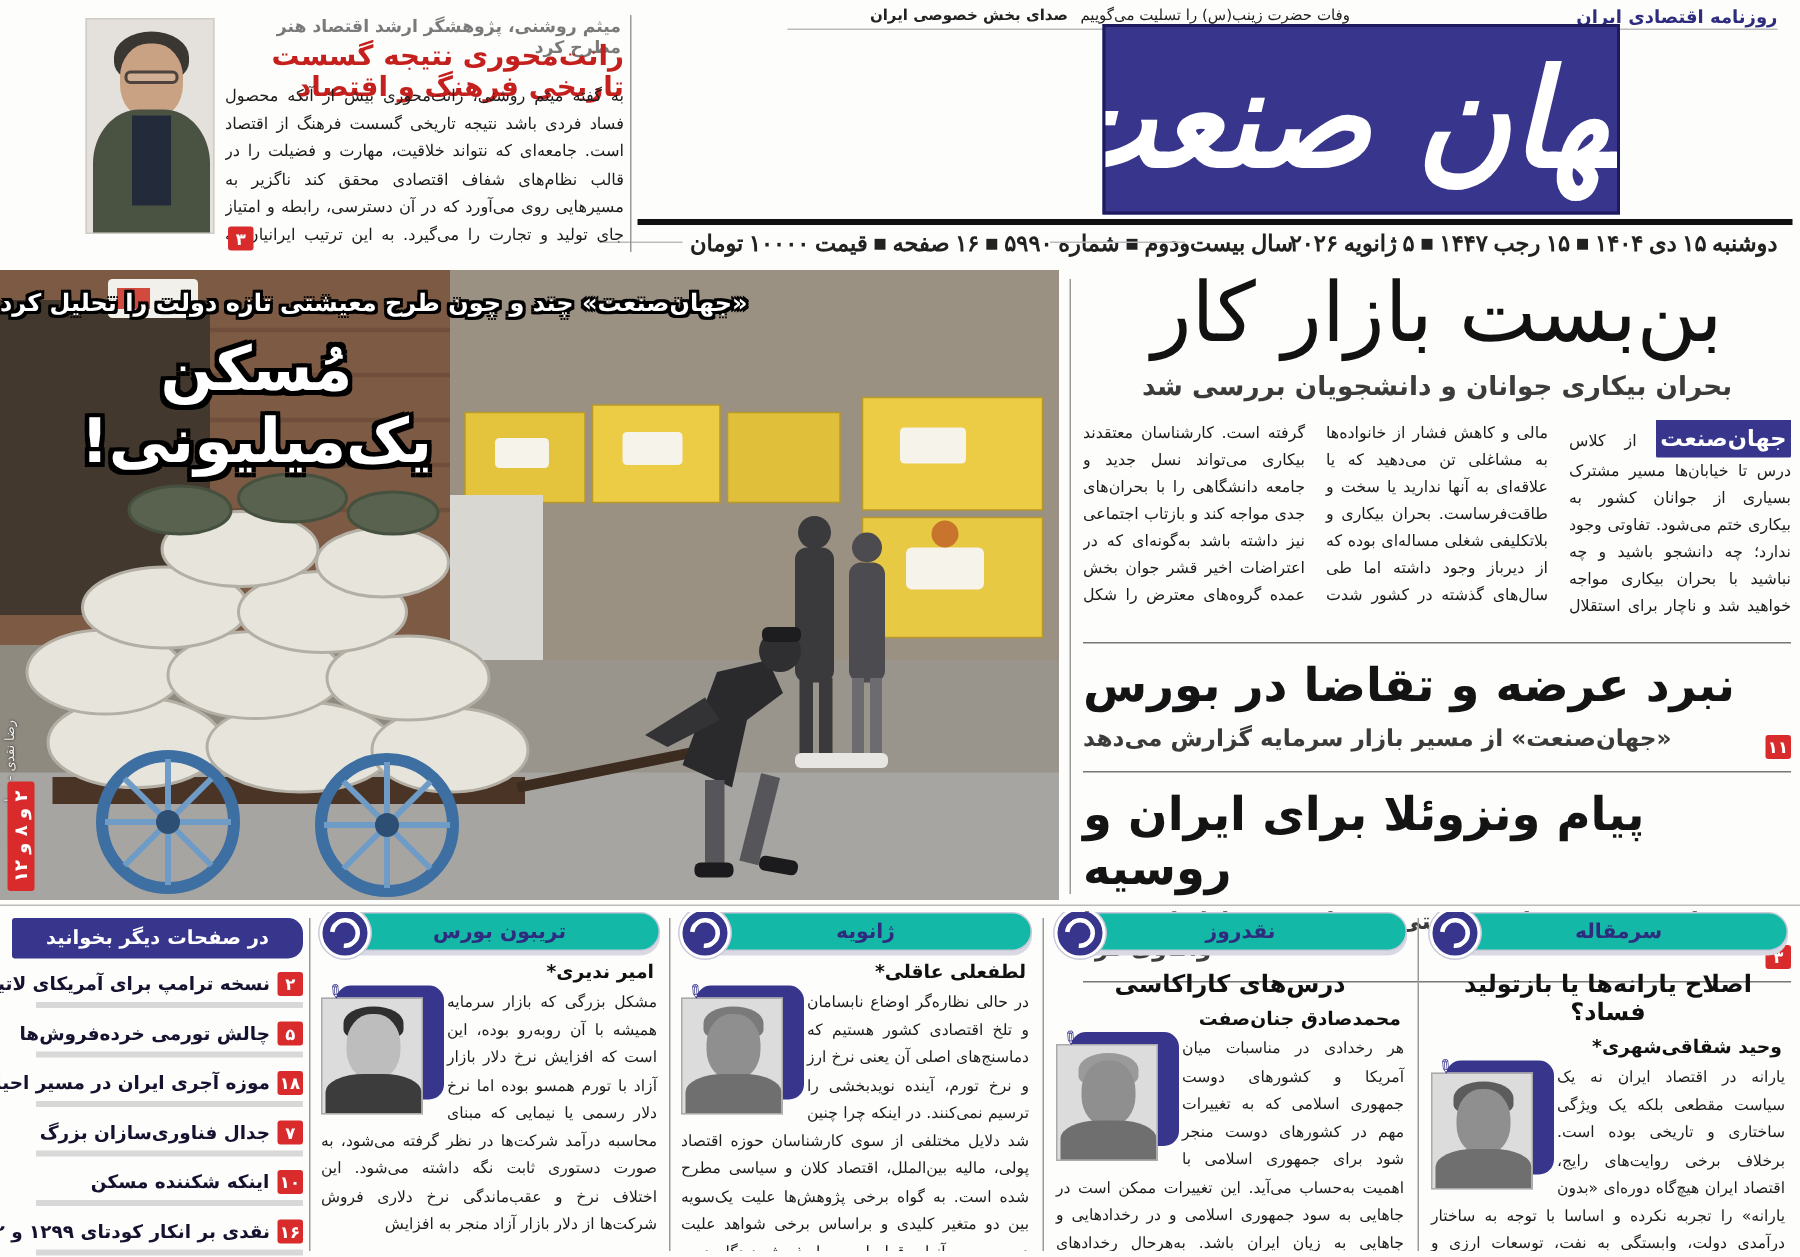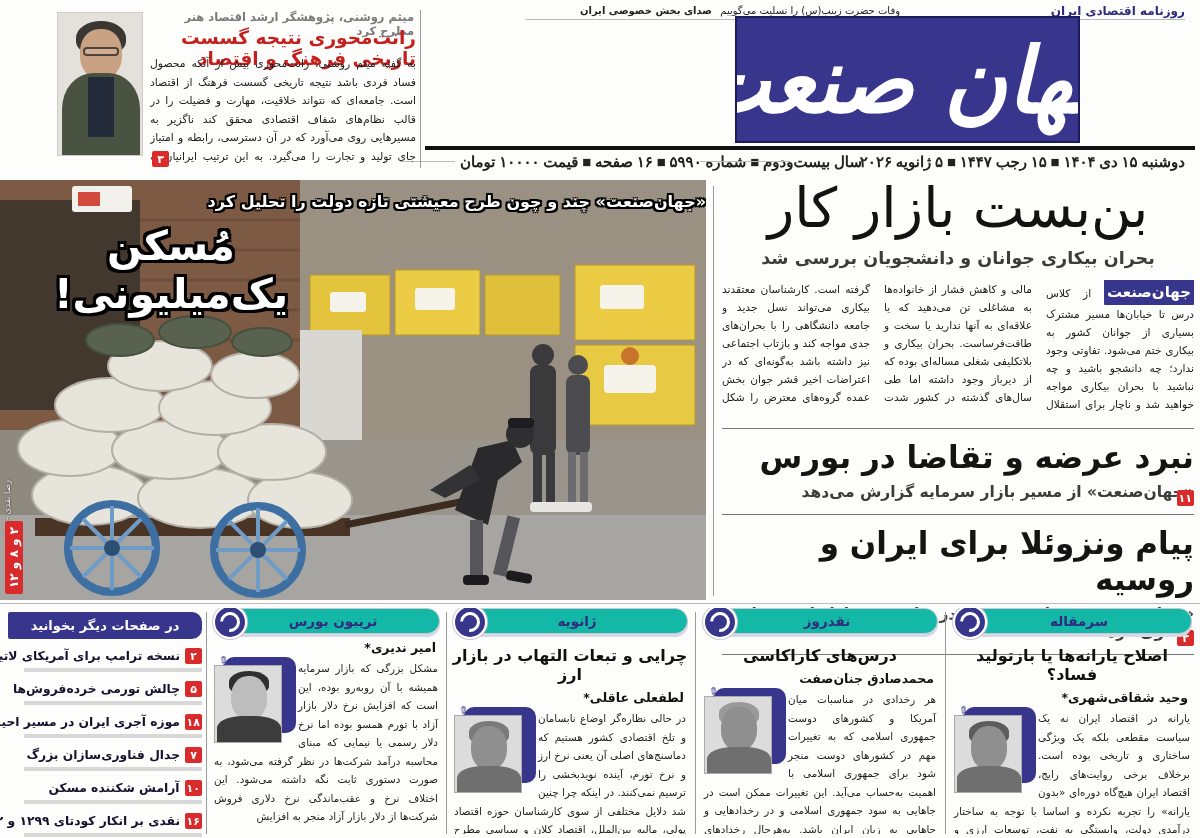--- a/index.html
+++ b/index.html
@@ -43,21 +43,21 @@
   .tl-photo { left:57px; top:12px; width:86px; height:144px; background:#e4e1dc; overflow:hidden; border:1px solid #cfccc6; }
   .tl-photo .hair { position:absolute; left:18px; top:8px; width:50px; height:34px; border-radius:50% 50% 40% 40%; background:#3a3632; }
   .tl-photo .head { position:absolute; left:22px; top:16px; width:42px; height:50px; border-radius:45%; background:#c9a183; }
   .tl-photo .glasses { position:absolute; left:25px; top:34px; width:36px; height:9px; border:2px solid #4d433c; border-radius:4px; background:rgba(255,255,255,.15); }
   .tl-photo .torso { position:absolute; left:4px; top:60px; width:78px; height:90px; border-radius:40% 40% 0 0; background:#4a5242; }
   .tl-photo .shirt { position:absolute; left:30px; top:64px; width:26px; height:60px; background:#232a3a; }
 
   
   .photo-wrap { left:0; top:180px; width:706px; height:420px; background:#9a8f80; overflow:hidden; }
   .photo-kicker {
-    top:12px; left:0; width:100%; text-align:right;
+    top:12px; left:0; width:100%; text-align:left;
     color:#fff; font-size:16px; font-weight:900;
     text-shadow:-2px 0 0 #000, 2px 0 0 #000, 0 -2px 0 #000, 0 2px 0 #000, -2px -2px 0 #000, 2px 2px 0 #000, -2px 2px 0 #000, 2px -2px 0 #000;
   }
   .photo-headline {
     top:42px; left:6px; width:330px; text-align:center;
     color:#fff; font-size:41px; font-weight:900;
     text-shadow:-3px 0 0 #000, 3px 0 0 #000, 0 -3px 0 #000, 0 3px 0 #000, -3px -3px 0 #000, 3px 3px 0 #000, -3px 3px 0 #000, 3px -3px 0 #000;
   }
   .photo-credit {
     left:2px; top:300px; writing-mode:vertical-rl; transform:rotate(180deg);
@@ -71,21 +71,21 @@
 
   
   .lead-wrap { left:722px; top:180px; width:472px; }
   .lead-headline { text-align:center; font-size:55px; font-weight:400; color:#121212; line-height:1.05; letter-spacing:-1px; }
   .lead-subhead { text-align:center; font-size:17.5px; font-weight:bold; color:#3c3c3c; margin-top:10px; }
   .lead-body {
     margin-top:12px; column-count:3; column-gap:14px; column-rule:none;
     font-size:10.6px; line-height:1.7; text-align:justify; color:#1c1c1c; height:142px; overflow:hidden;
   }
   .lead-badge { background:#37358c; color:#fff; font-weight:bold; font-size:15px; padding:4px 3px; border-radius:1px; }
-  .sec-story { text-align:right; }
+  .sec-story { text-align:left; }
   .sec-headline { font-size:31px; font-weight:900; color:#141414; }
   .sec-subhead { font-size:15.5px; font-weight:bold; color:#3c3c3c; margin-top:8px; }
 
   
   .op-col { top:608px; height:226px; overflow:hidden; }
   .pill {
     position:relative; height:26px; border:1px solid #c9c9da; border-radius:14px;
     background:#14b8a6; box-shadow:0 3px 0 #d9d9e4;
     display:flex; align-items:center; justify-content:center;
     font-size:13.5px; font-weight:700; color:#2e2c7e; margin-left:14px;
@@ -336,21 +336,20 @@
       </span>
       <span>هر رخدادی در مناسبات میان آمریکا و کشورهای دوست جمهوری اسلامی که به تغییرات مهم در کشورهای دوست منجر شود برای جمهوری اسلامی با اهمیت به‌حساب می‌آید. این تغییرات ممکن است در جاهایی به سود جمهوری اسلامی و در رخدادهایی و جاهایی به زیان ایران باشد. به‌هرحال رخدادهای کشوری مثل ونزوئلا که دست‌کم دو دهه است از بهترین کشورهای دوست ایران به‌حساب می‌آید و از نظر اقتصادی</span>
     </div>
   </div>
 
   <div class="abs op-col" style="left:452px; width:236px;">
     <div class="pill">
       <span>ژانویه</span>
       <span class="logo-circle"></span>
     </div>
-    <div class="op-title">چرایی و تبعات التهاب در بازار ارز</div>
     <div class="op-author">لطفعلی عاقلی*</div>
     <div class="op-body">
       <span class="portrait" style="display:block;">
         <span class="frame"></span>
         <span class="photo" style="display:block;">
           <span class="hair" style="background:#7a7a7a;"></span>
           <span class="head"></span>
           <span class="torso"></span>
         </span>
         <span class="pencil-icon">✎</span>
@@ -401,21 +400,21 @@
       <div class="mp-underline"></div>
 
     <div class="mp-item">
       <span class="pagenum">۷</span>
       <span class="t">جدال فناوری‌سازان بزرگ</span>
     </div>
       <div class="mp-underline"></div>
 
     <div class="mp-item">
       <span class="pagenum">۱۰</span>
-      <span class="t">آرامش شکننده مسکن</span>
+      <span class="t">اینکه شکننده مسکن</span>
     </div>
       <div class="mp-underline"></div>
 
     <div class="mp-item">
       <span class="pagenum">۱۶</span>
       <span class="t">نقدی بر انکار کودتای ۱۲۹۹ و ۱۳۳۲</span>
     </div>
       <div class="mp-underline"></div>
 
   </div>

